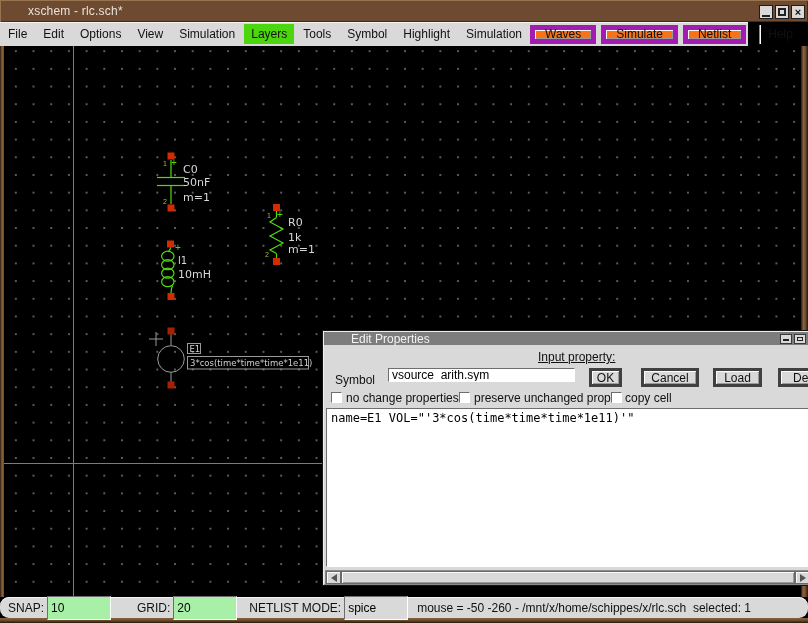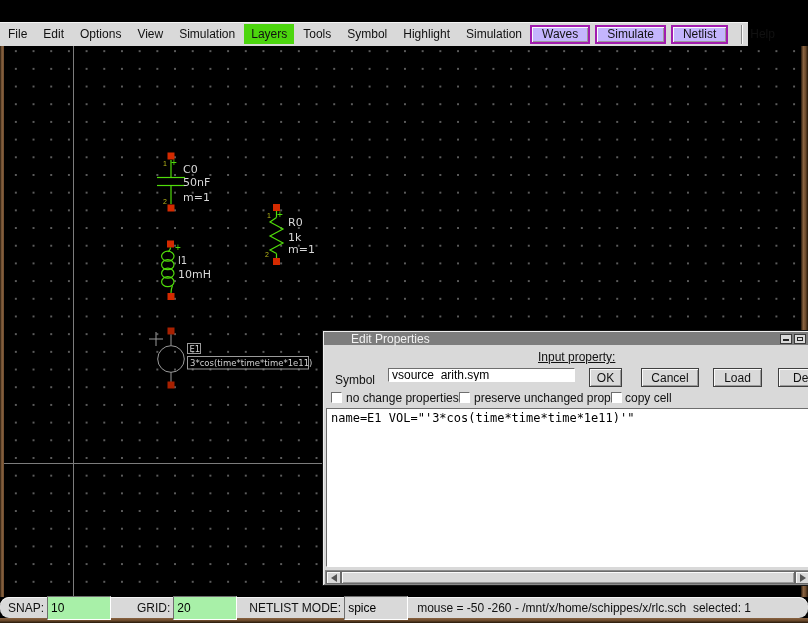--- a/index.html
+++ b/index.html
@@ -27,22 +27,22 @@
   
   .menubar {
     position:absolute; left:0; top:22px; width:748px; height:24px;
     background:#d9d9d9; box-shadow: inset 0 1px 0 #f4f4f4;
     display:flex; align-items:center; z-index:3; color:#111; font-size:12px;
   }
   .menu-item { padding:3px 7px; margin:0 1px; white-space:nowrap; }
   .menu-item.active { background:#4cd60e; }
   .menubar-right { margin-left:auto; display:flex; align-items:center; height:100%; }
   .mbtn {
-    height:19px; padding:2px 10px; margin-right:5px; background:#c4b5fd;
-    border:2px solid #a21caf;
+    height:19px; padding:2px 10px; margin-right:5px; background:#f97316;
+    border:5px solid #a21caf;
     box-shadow: inset 1px 1px 0 #fbfbfb, inset -1px -1px 0 #9a9a9a;
     display:flex; align-items:center; font-size:12px;
   }
   .help-item { border-left:1px solid #8a8a8a; box-shadow:inset 1px 0 0 #fbfbfb; height:19px; display:flex; align-items:center; padding:0 9px 0 8px;margin-left:8px; }
   
   .canvas {
     position:absolute; left:4px; top:46px; width:797px; height:551px;
     background-color:#000;
     background-image: radial-gradient(circle, #5c5c5c 0.8px, rgba(0,0,0,0) 1.1px);
     background-size:17.7px 17.7px; background-position:3px 14px; z-index:1;
@@ -86,21 +86,21 @@
   .dbtn .box { position:absolute; left:2px; top:2px; width:6px; height:4px; border:1px solid #222; }
   .dlg-header { position:absolute; left:215px; top:19px;text-decoration:underline; }
   .dlg-symbol-label { position:absolute; left:12px; top:42px; }
   .dlg-symbol-input {
     position:absolute; left:65px; top:37px; width:187px; height:14px;
     background:#ffffff; border:1px solid; border-color:#6e6e6e #ffffff #ffffff #6e6e6e;
     font-family:"Liberation Sans",sans-serif; font-size:12px; padding:0 3px; outline:none;
   }
   .dlg-btn {
     position:absolute; top:37px; height:19px; background:#d9d9d9;
-    border:1px solid #404040;
+    border:3px solid #404040;
     box-shadow: inset 1px 1px 0 #fbfbfb, inset -1px -1px 0 #9a9a9a;
     display:flex; align-items:center; justify-content:center; font-size:12px;
   }
   .btn-ok { left:266px; width:33px; }
   .btn-cancel { left:318px; width:58px; }
   .btn-load { left:390px; width:49px; }
   .btn-del { left:455px; width:48px; }
   .cb-row { position:absolute; left:0; top:60px; width:100%; height:14px; }
   .cb-box {
     position:absolute; width:11px; height:11px; top:1px; background:#fff;
@@ -126,20 +126,34 @@
   .sc-thumb {
     flex:1; background:#d9d9d9; border:1px solid #6a6a6a;
     box-shadow: inset 1px 1px 0 #fbfbfb, inset -1px -1px 0 #9a9a9a;
   }
 </style>
 </head>
 <body>
 
 <div class="window">
 
+  <div class="titlebar">
+    <span class="title">xschem - rlc.sch*</span>
+    <div class="win-btns">
+      <div class="wbtn">
+          <div class="bar"></div>
+        </div>
+      <div class="wbtn">
+          <div class="box"></div>
+        </div>
+      <div class="wbtn">
+          <span class="x">×</span>
+        </div>
+    </div>
+  </div>
 
   <div class="menubar">
     <span class="menu-item">File</span>
     <span class="menu-item">Edit</span>
     <span class="menu-item">Options</span>
     <span class="menu-item">View</span>
     <span class="menu-item">Simulation</span>
     <span class="menu-item active">Layers</span>
     <span class="menu-item">Tools</span>
     <span class="menu-item">Symbol</span>

